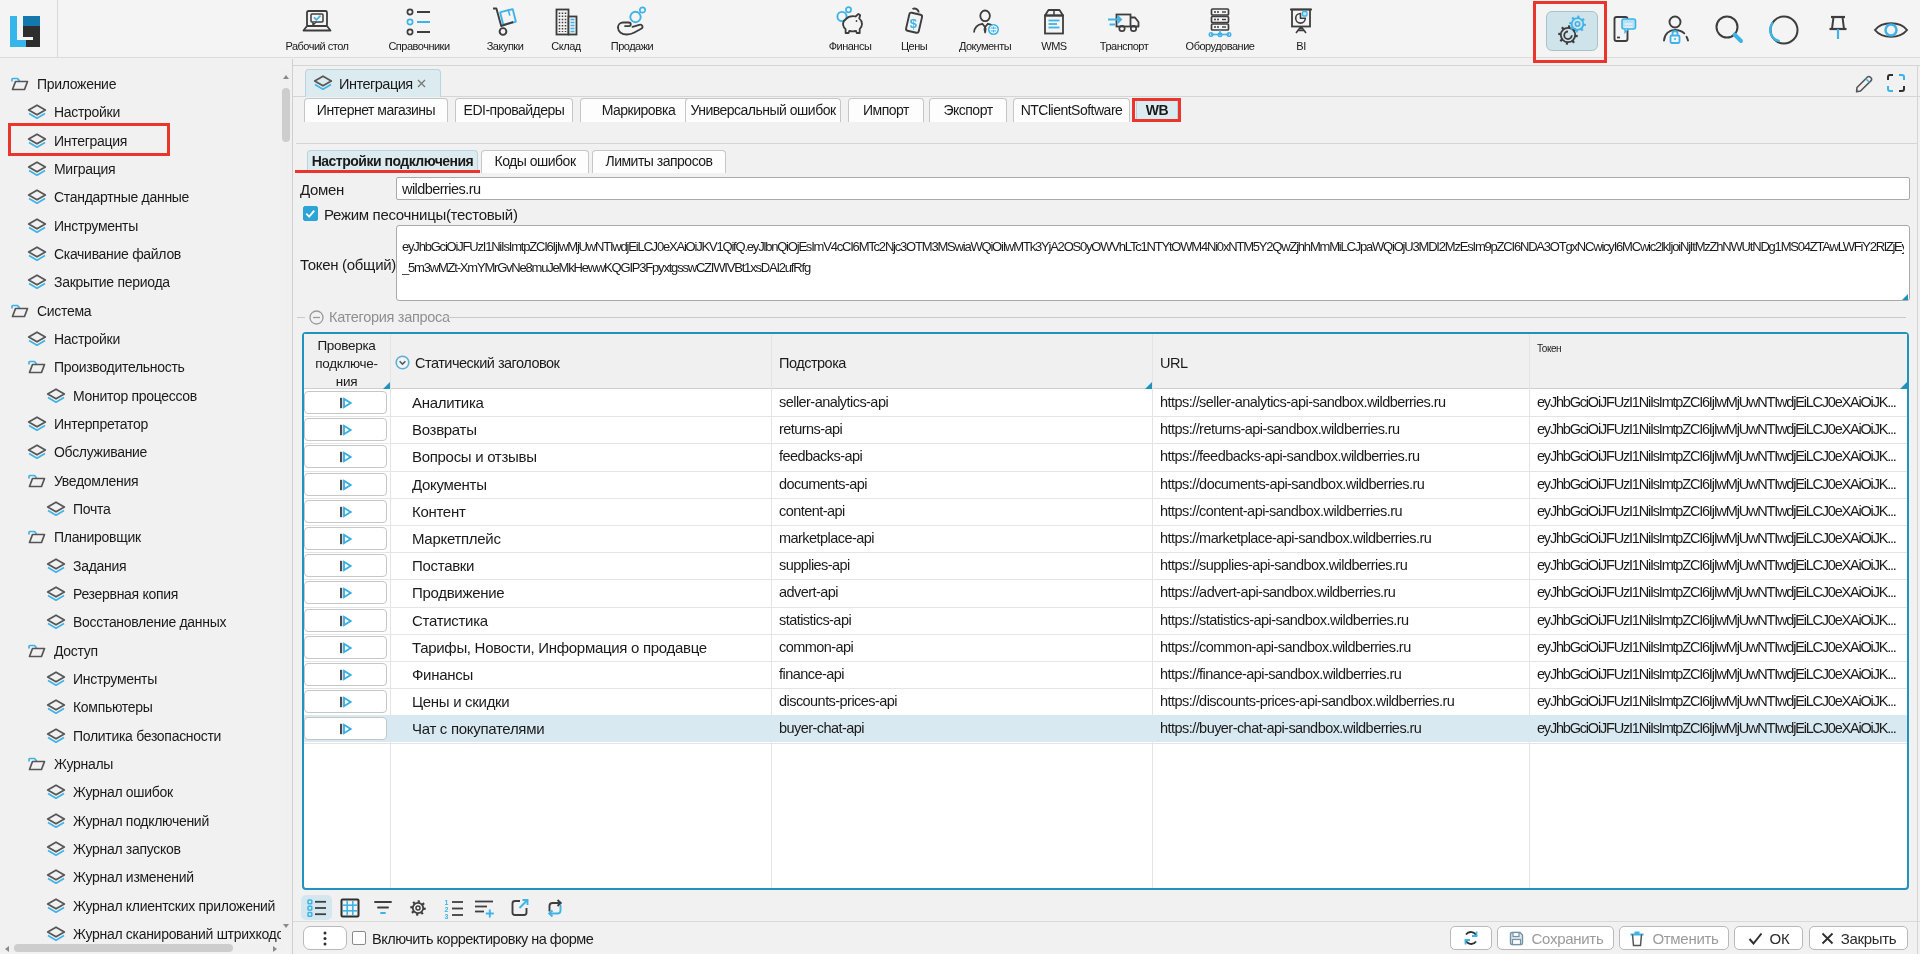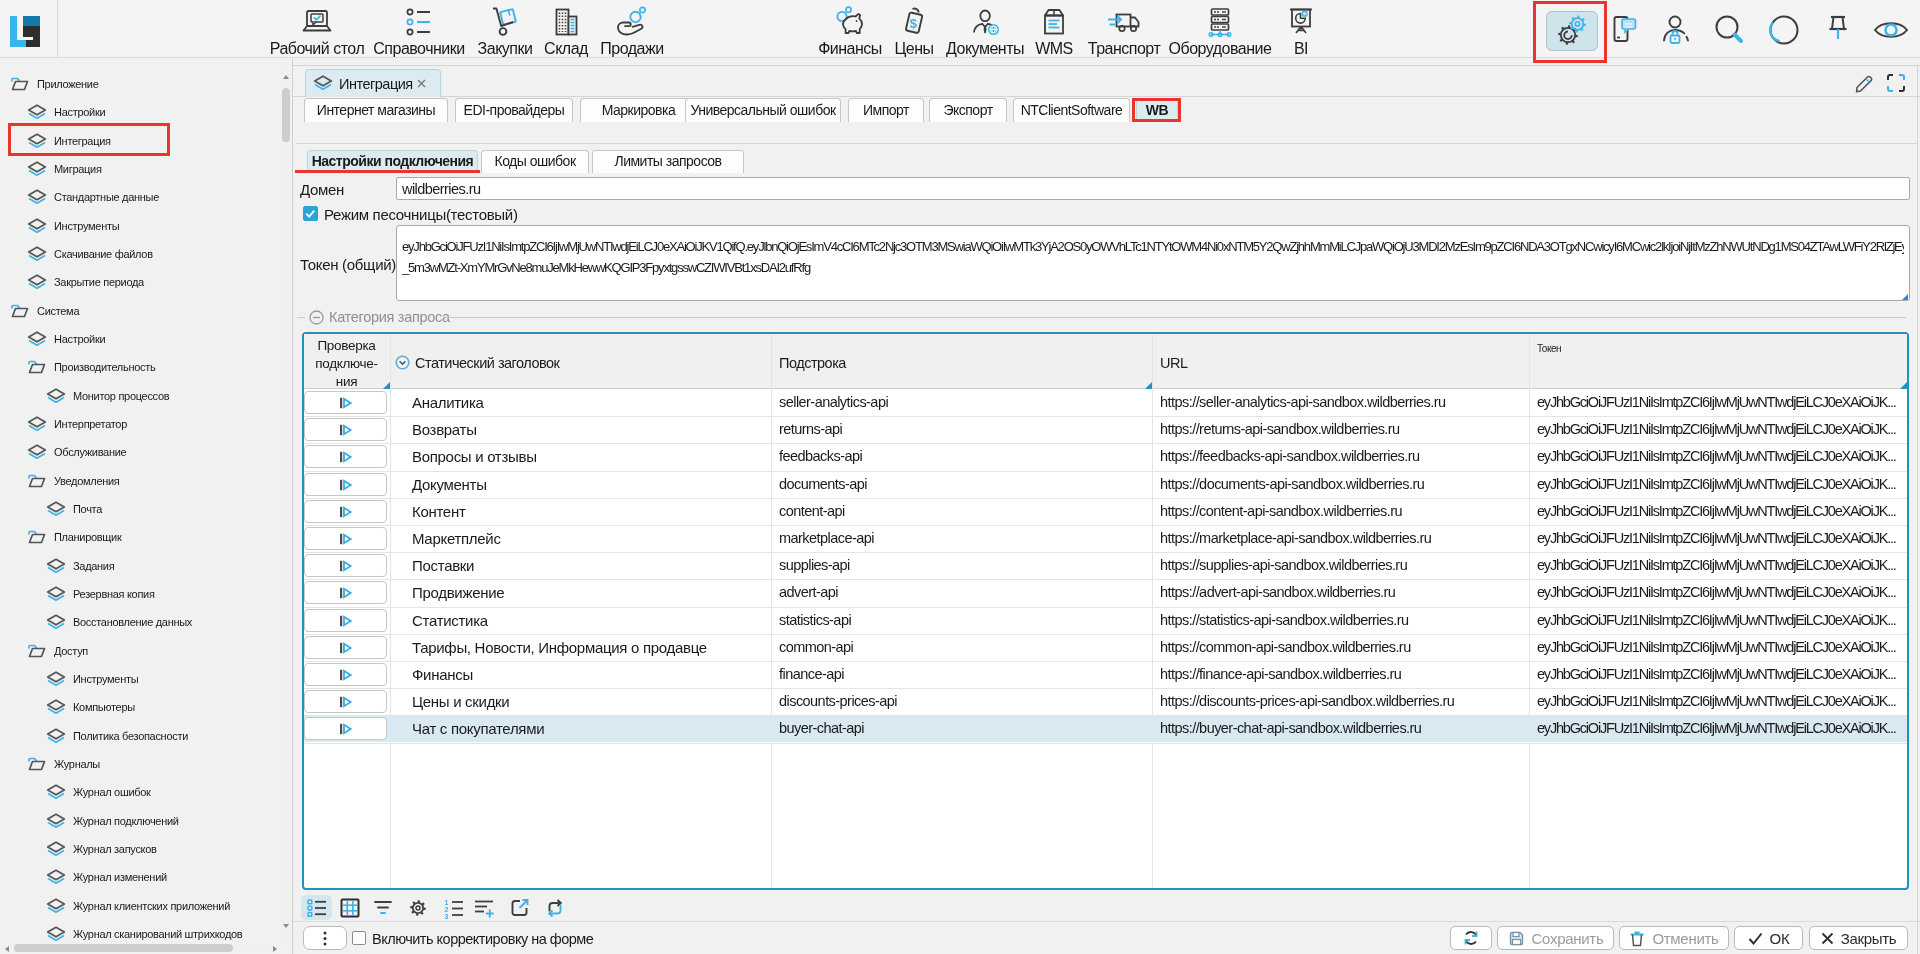--- a/index.html
+++ b/index.html
@@ -4,24 +4,24 @@
 *{margin:0;padding:0;box-sizing:border-box;}
 html,body{width:1920px;height:954px;overflow:hidden;background:#f1f1f1;
   font-family:"Liberation Sans",sans-serif;color:#1a1a1a;}
 .abs{position:absolute;}
 .lbl{position:absolute;font-size:15px;letter-spacing:-0.3px;white-space:nowrap;}
 .lat{font-size:14.5px;letter-spacing:-0.55px;}
 
 #topbar{position:absolute;left:0;top:0;width:1920px;height:58px;background:#f4f4f4;border-bottom:1px solid #dcdcdc;}
 .titem{position:absolute;top:0;height:58px;text-align:center;}
 .titem svg{position:absolute;top:6px;left:50%;transform:translateX(-50%);}
-.titem .tl{position:absolute;top:40px;width:100%;text-align:center;font-size:16px;letter-spacing:-0.5px;white-space:nowrap;}
+.titem .tl{position:absolute;top:40px;width:100%;text-align:center;font-size:11px;letter-spacing:-0.5px;white-space:nowrap;}
 
 #sidebar{position:absolute;left:0;top:59px;width:292px;height:895px;background:#f1f1f1;overflow:hidden;}
-.ti{position:absolute;height:28px;display:flex;align-items:center;font-size:11px;letter-spacing:-0.3px;white-space:nowrap;}
+.ti{position:absolute;height:28px;display:flex;align-items:center;font-size:14px;letter-spacing:-0.3px;white-space:nowrap;}
 .ti svg{margin-right:7px;flex:none;}
 
 .sbv{position:absolute;background:#f0f0f0;}
 .sbthumb{position:absolute;background:#cdcdcd;border-radius:4px;}
 
 #main{position:absolute;left:293px;top:59px;width:1627px;height:895px;background:#f1f1f1;}
 .hline{position:absolute;height:1px;background:#d5d5d5;}
 .vline{position:absolute;width:1px;background:#d5d5d5;}
 .tab{position:absolute;background:#fdfdfd;border:1px solid #c6c6c6;border-bottom:none;border-radius:4px 4px 0 0;font-size:14px;letter-spacing:-0.5px;text-align:center;color:#1a1a1a;white-space:nowrap;overflow:hidden;}
 .tabact{background:#dcebef;border-color:#bad4dd;font-weight:bold;}
@@ -525,21 +525,21 @@
 <div class="tab" style="left:287px;top:39px;width:117px;height:24px;line-height:23px">Маркировка</div>
 <div class="tab" style="left:392px;top:39px;width:156px;height:24px;line-height:23px">Универсальный ошибок</div>
 <div class="tab" style="left:555px;top:39px;width:76px;height:24px;line-height:23px">Импорт</div>
 <div class="tab" style="left:636px;top:39px;width:78px;height:24px;line-height:23px">Экспорт</div>
 <div class="tab" style="left:720px;top:39px;width:117px;height:24px;line-height:23px">NTClientSoftware</div>
 <div class="tab tabact" style="left:843px;top:39px;width:42px;height:24px;line-height:23px">WB</div>
 <div class="redbox" style="left:839px;top:39px;width:49px;height:24px"></div>
 <div class="hline" style="left:3px;top:84px;width:1621px"></div>
 <div class="tab tabact" style="left:14px;top:91px;width:171px;height:23px;line-height:21px">Настройки подключения</div>
 <div class="tab" style="left:188px;top:91px;width:108px;height:23px;line-height:21px">Коды ошибок</div>
-<div class="tab" style="left:299px;top:91px;width:152px;height:23px;line-height:21px">Лимиты запросов</div>
+<div class="tab" style="left:299px;top:91px;width:134px;height:23px;line-height:21px">Лимиты запросов</div>
 <div class="redline" style="left:2px;top:111px;width:185px;height:3px"></div>
 <div class="lbl" style="left:7px;top:122px">Домен</div>
 <div class="input" style="left:103px;top:118px;width:1514px;height:23px"></div>
 <div class="lbl lat" style="left:109px;top:122px">wildberries.ru</div>
 <svg class="abs" style="left:10px;top:147px" width="15" height="15">
       <rect x="0.5" y="0.5" width="14" height="14" rx="1.5" fill="#2ba4d8" stroke="#2ba4d8"></rect>
       <path d="M3.2 7.6 l3 3 5 -6" stroke="#fff" stroke-width="1.8" fill="none"></path>
     </svg>
 <div class="lbl" style="left:31px;top:147px">Режим песочницы(тестовый)</div>
 <div class="lbl" style="left:7px;top:197px">Токен (общий)</div>

